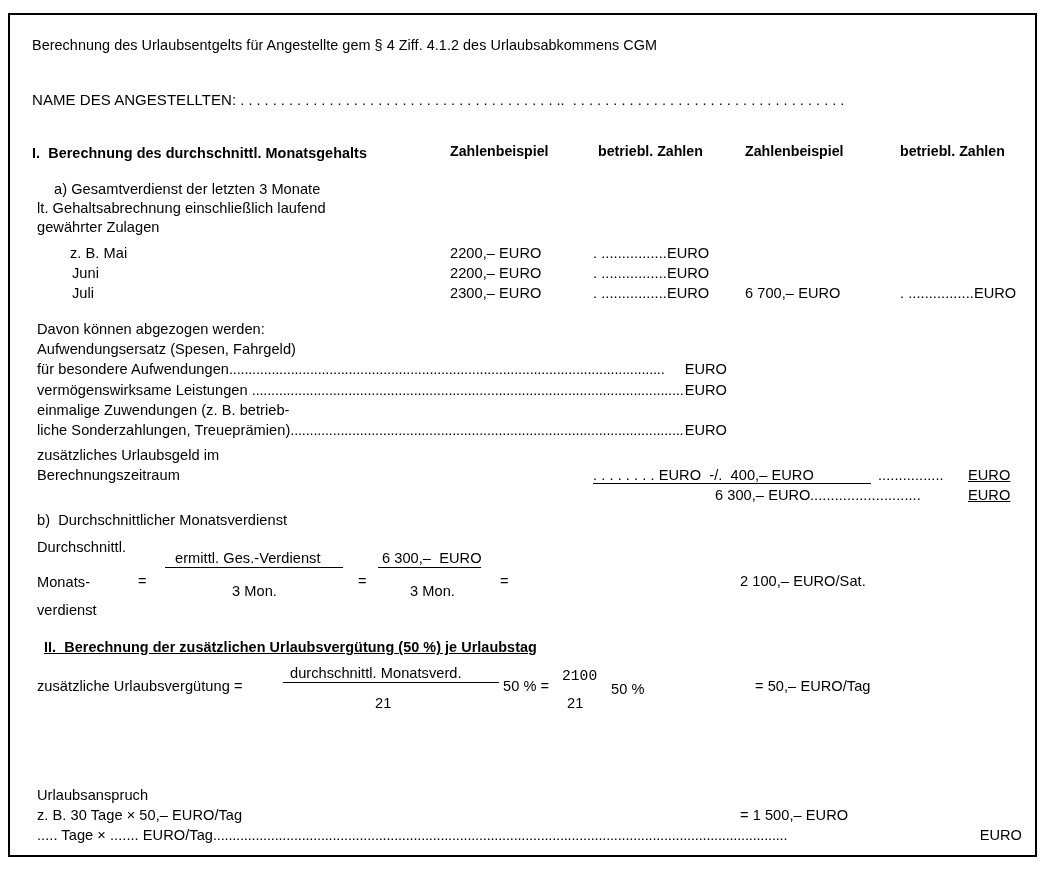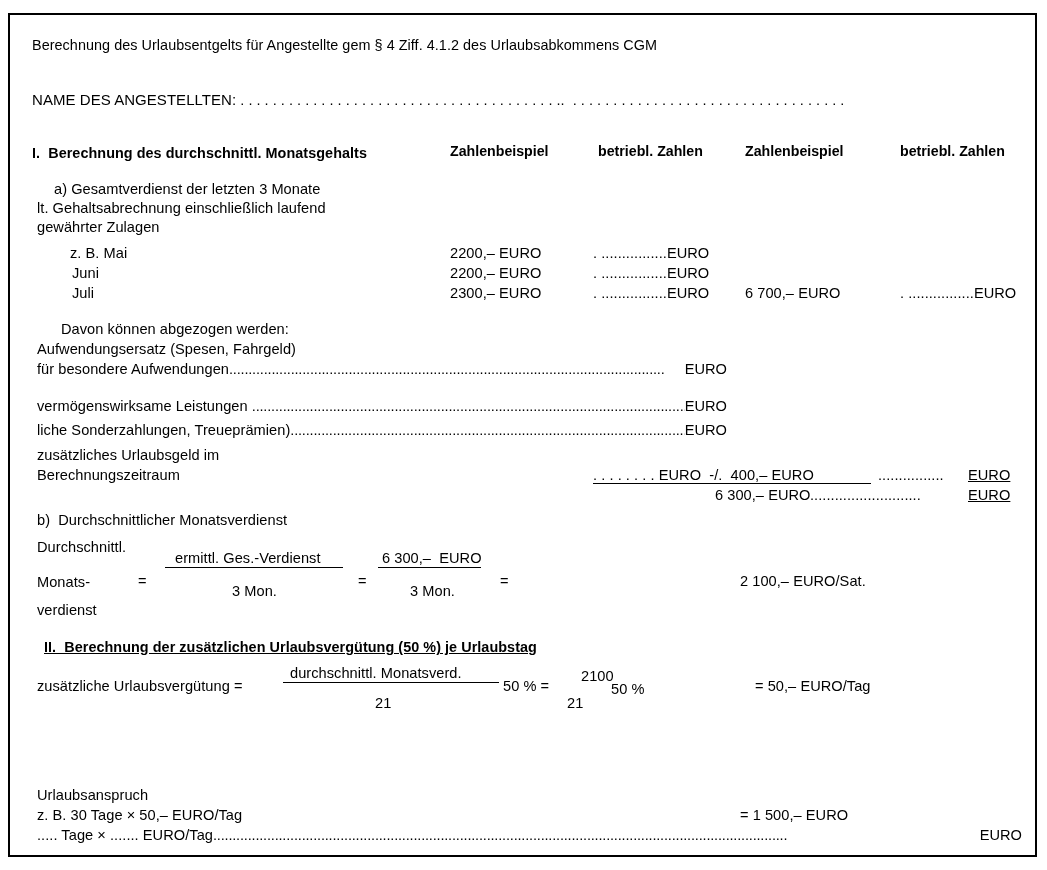--- a/index.html
+++ b/index.html
@@ -56,24 +56,24 @@
   #v-juli { left: 440px; top: 268px; }
 
   #d-mai { left: 583px; top: 228px; }
   #d-juni { left: 583px; top: 248px; }
   #d-juli { left: 583px; top: 268px; }
 
   #v-sum { left: 735px; top: 268px; }
   #d-sum { left: 890px; top: 268px; }
 
   
-  #dv-l1 { left: 27px; top: 304px; margin-left: 24px; }
+  #dv-l1 { left: 27px; top: 304px; }
   #dv-l2 { left: 27px; top: 324px; }
   #dv-l3 { left: 27px; top: 344px; width: 690px; }
-  #dv-l4 { left: 27px; top: 381px; width: 690px; }
+  #dv-l4 { left: 27px; top: 365px; width: 690px; }
   #dv-l5 { left: 27px; top: 385px; }
   #dv-l6 { left: 27px; top: 405px; width: 690px; }
   .fillrow { display: flex; align-items: baseline; }
   .fillrow .lead { flex: 0 0 auto; }
   .fillrow .filler {
     flex: 1 1 auto;
     overflow: hidden;
     white-space: nowrap;
     font-size: 14.6px;
     letter-spacing: -0.2px;
@@ -121,21 +121,21 @@
   #eq3 { left: 490px; top: 556px; }
   #res1 { left: 730px; top: 556px; }
 
   
   #sec2-title { left: 34px; top: 622px; font-size: 14.4px; font-weight: bold; text-decoration: underline; }
   #s2-label { left: 27px; top: 661px; }
   #s2f1-num { left: 280px; top: 648px; }
   #s2f1-bar { position: absolute; left: 273px; top: 667px; width: 216px; height: 1px; background: #000; }
   #s2f1-den { left: 365px; top: 678px; }
   #s2-50a { left: 493px; top: 661px; }
-  #s2f2-num { left: 571px; top: 651px; }
+  #s2f2-num { left: 552px; top: 651px; font-family: Liberation Mono, monospace; }
   #s2f2-den { left: 557px; top: 678px; }
   #s2-50b { left: 601px; top: 664px; }
   #s2-res { left: 745px; top: 661px; }
 
   
   #sec3-title { left: 27px; top: 735px; font-size: 14.4px; font-weight: bold; }
   #s3-l1 { left: 27px; top: 770px; }
   #s3-l2 { left: 27px; top: 790px; }
   #s3-res { left: 730px; top: 790px; }
   #s3-l3 { left: 27px; top: 810px; width: 985px; }
@@ -182,20 +182,21 @@
     <span class="filler">.................................................................................................................</span>
     <span class="tail">EURO</span>
   </div>
 
   <div class="abs t fillrow" id="dv-l4">
     <span class="lead">vermögenswirksame Leistungen </span>
     <span class="filler">.................................................................................................................</span>
     <span class="tail">EURO</span>
   </div>
 
+  <div class="abs t" id="dv-l5">einmalige Zuwendungen (z. B. betrieb-</div>
 
   <div class="abs t fillrow" id="dv-l6">
     <span class="lead">liche Sonderzahlungen, Treueprämien)</span>
     <span class="filler">.................................................................................................................</span>
     <span class="tail">EURO</span>
   </div>
 
   <div class="abs t" id="dv-l7">zusätzliches Urlaubsgeld im</div>
   <div class="abs t" id="dv-l8">Berechnungszeitraum</div>
 

